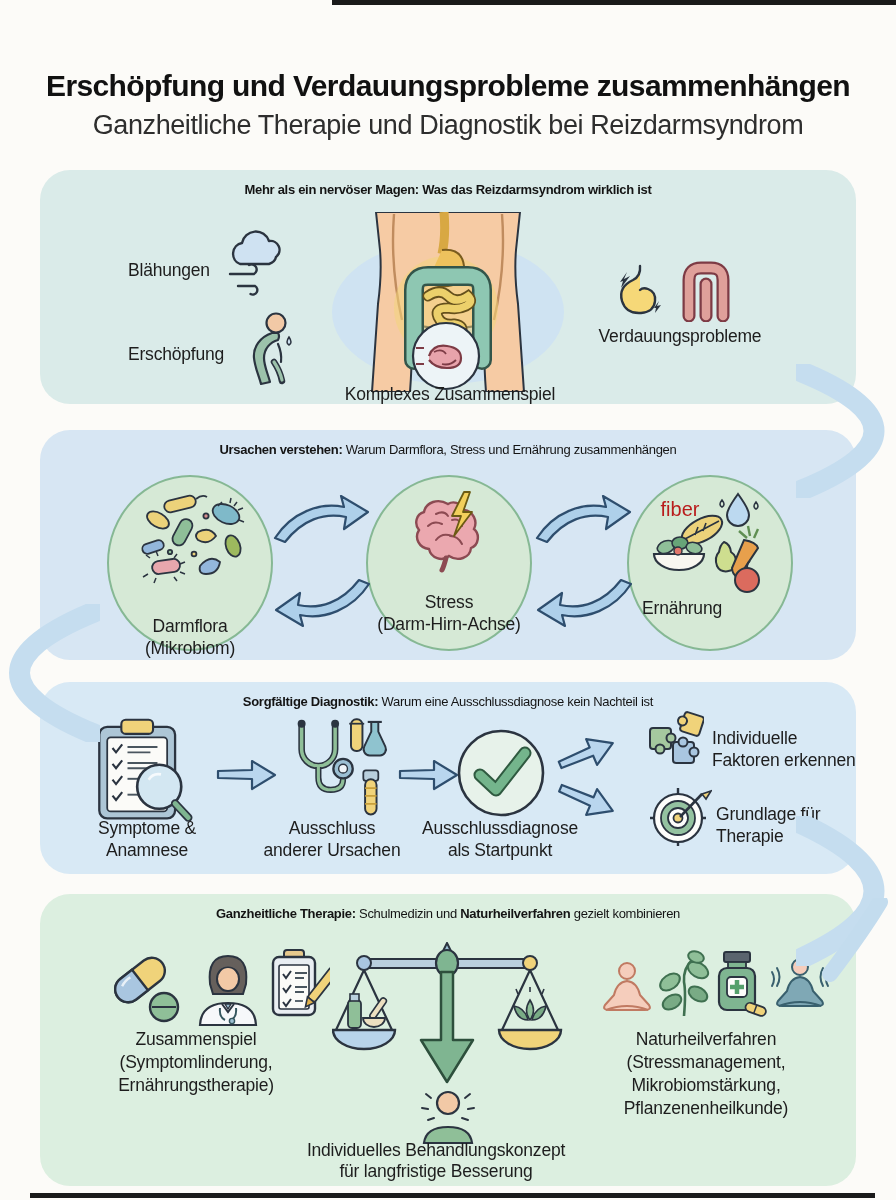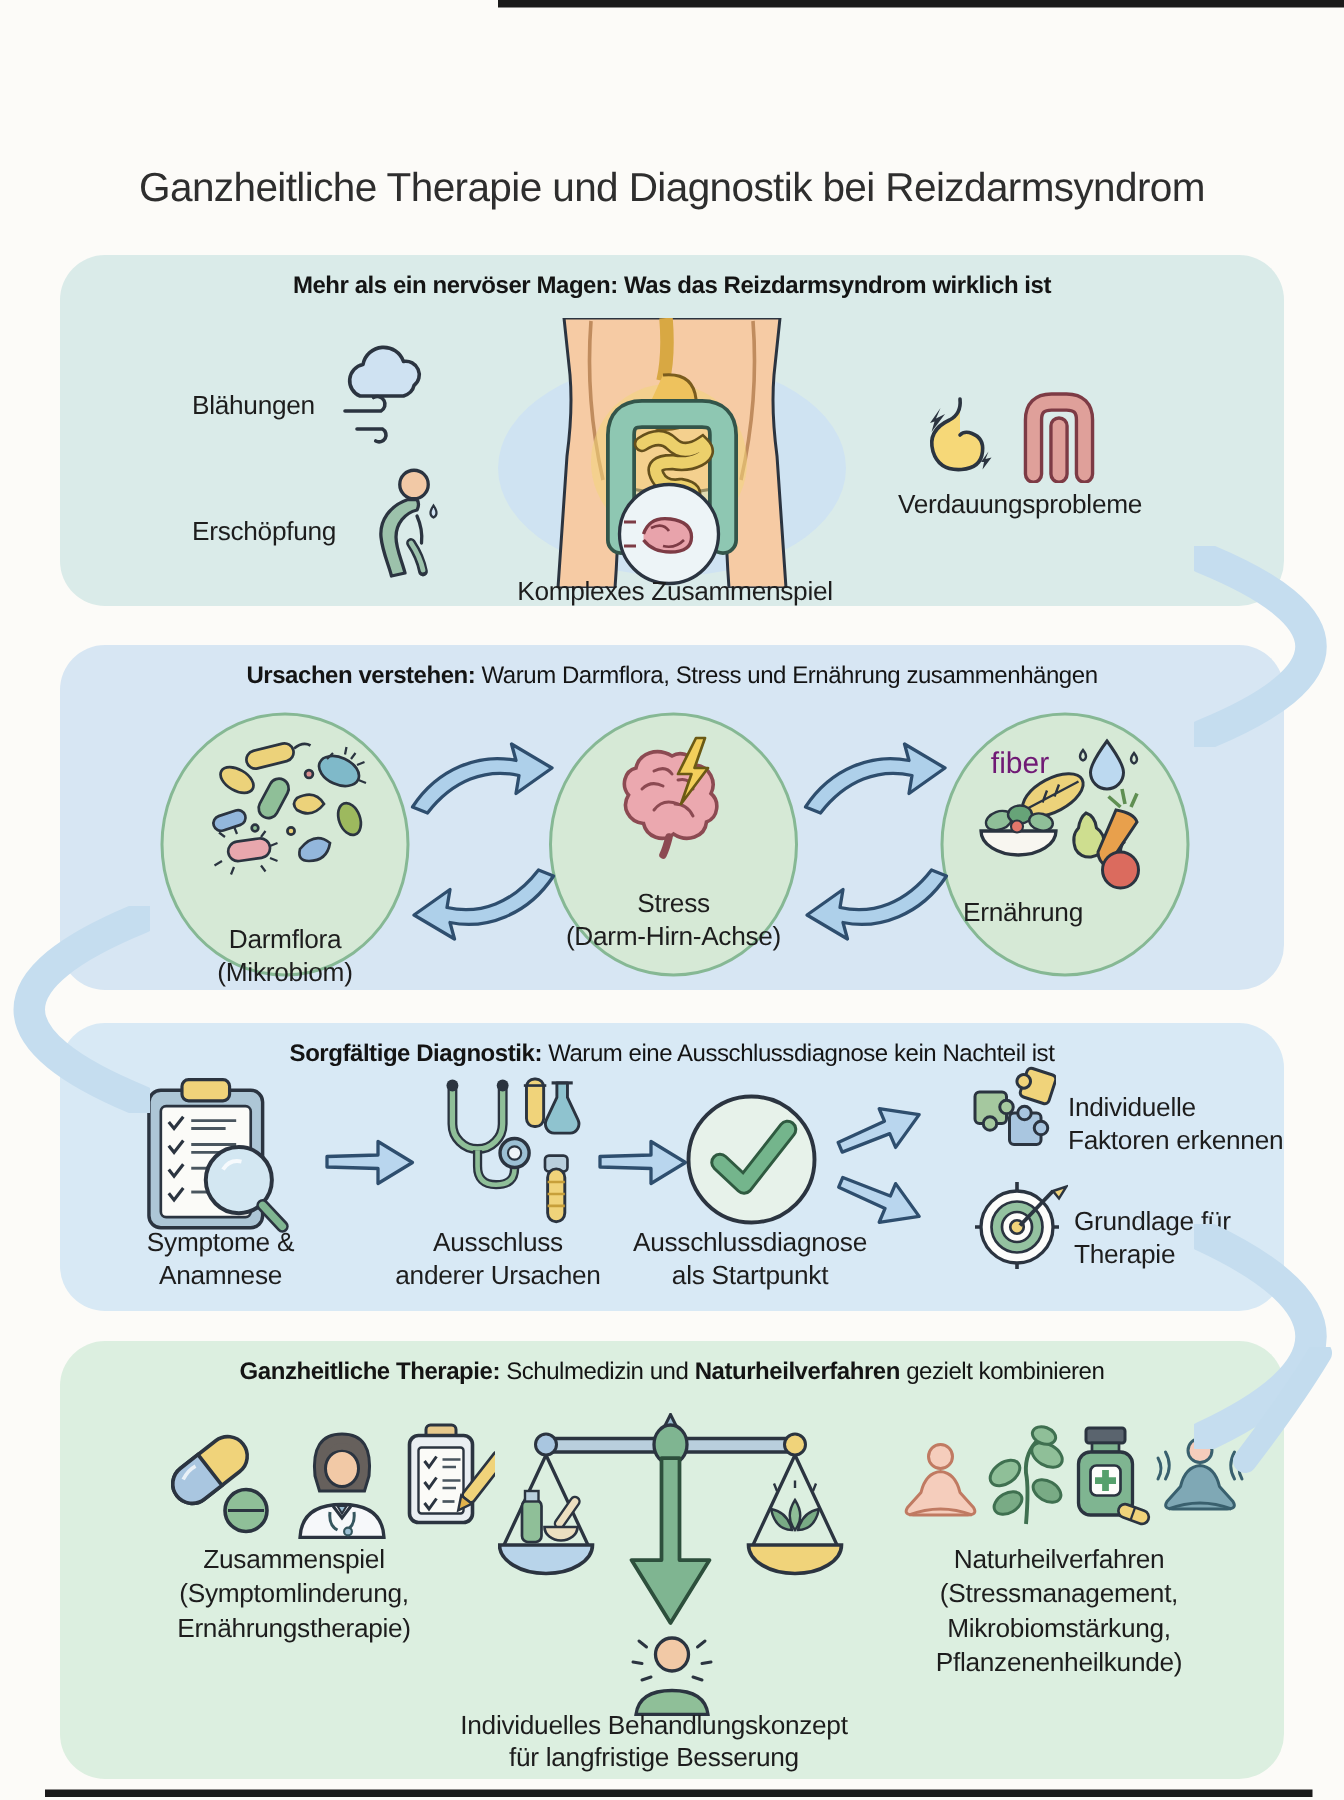--- a/index.html
+++ b/index.html
@@ -24,43 +24,43 @@
   .strip-top{left:332px;top:0;width:564px;height:5px;}
   .strip-bottom{left:30px;top:1193px;width:845px;height:5px;}
 
   
   .sec{left:40px;width:816px;border-radius:30px;}
   .sec-overview{top:170px;height:234px;background:#daebe9;}
   .sec-causes{top:430px;height:230px;background:#d7e6f3;}
   .sec-diagnostics{top:682px;height:192px;background:#d8e9f5;}
   .sec-therapy{top:894px;height:292px;background:#dcefe0;}
 
-  .sec-heading{width:816px;text-align:center;font-size:16px;letter-spacing:-0.3px;color:#141414;}
+  .sec-heading{width:816px;text-align:center;font-size:13px;letter-spacing:-0.3px;color:#141414;}
   .sec-heading .b{font-weight:bold;}
   .h-overview{left:40px;top:182px;font-weight:bold;}
   .h-causes{left:40px;top:442px;}
   .h-diagnostics{left:40px;top:694px;}
   .h-therapy{left:40px;top:906px;}
 
   .lbl{font-size:17.5px;line-height:21.5px;color:#1d1d1d;letter-spacing:-0.2px;}
 
   
   .cause-circle{width:166px;height:176px;border-radius:50%;
     background:#d6e9d6;border:2.5px solid #86b894;box-sizing:border-box;}
   .circle-label{width:166px;text-align:center;}
 
-  .fiber-text{font-size:20px;color:#701a75;}
+  .fiber-text{font-size:20px;color:#b91c1c;}
 
   svg{display:block;}
 </style>
 </head>
 <body>
 
 <div class="abs main-title"><br>
-</div>
+<span>Erschöpfung und Verdauungsprobleme zusammenhängen</span></div>
 <div class="abs sub-title">Ganzheitliche Therapie und Diagnostik bei Reizdarmsyndrom</div>
 
 <div class="abs sec sec-overview"></div>
 <div class="abs sec-heading h-overview">Mehr als ein nervöser Magen: Was das Reizdarmsyndrom wirklich ist</div>
 
 <div class="abs lbl" style="left:128px;top:260px;text-align:right;">Blähungen</div>
 <div class="abs" style="left:222px;top:230px;">
   <svg width="66" height="72" viewBox="0 0 66 72">
     <path d="M18 34 a11 11 0 0 1 2 -21 a14 14 0 0 1 27 -2 a9 9 0 0 1 7 16 q-1 5 -7 7 z" fill="#cfe2f2" stroke="#2b3440" stroke-width="2.4" stroke-linejoin="round"></path>
     <path d="M8 44 h24 a5 5 0 1 0 -5 -9" fill="none" stroke="#2b3440" stroke-width="2.4" stroke-linecap="round"></path>

